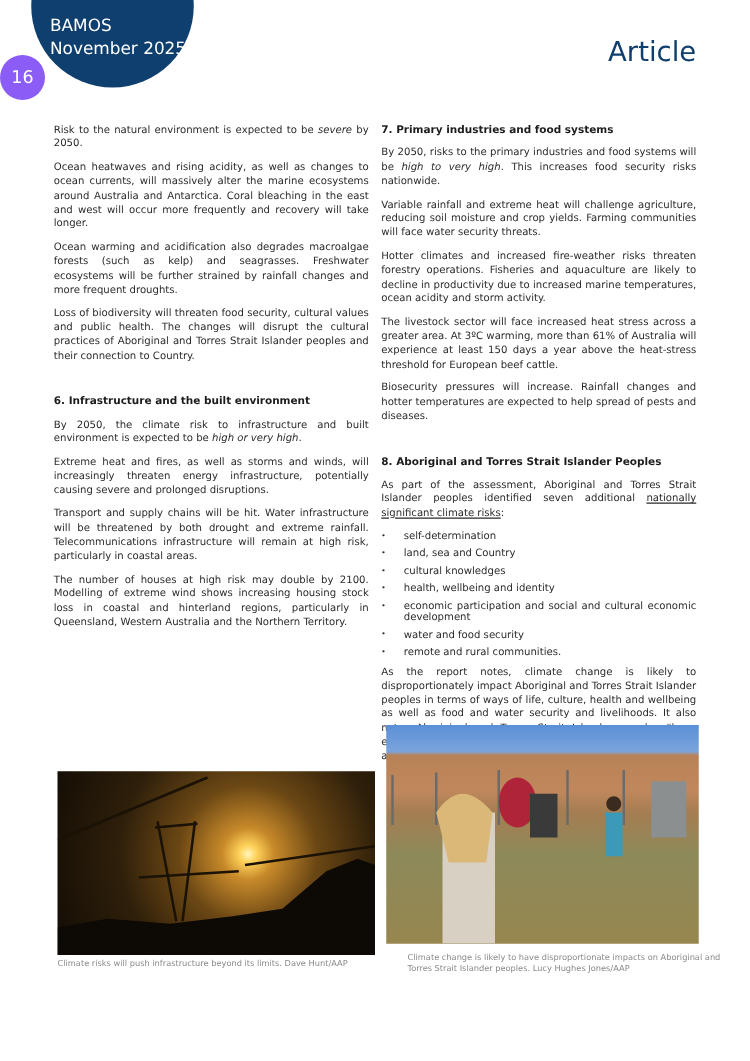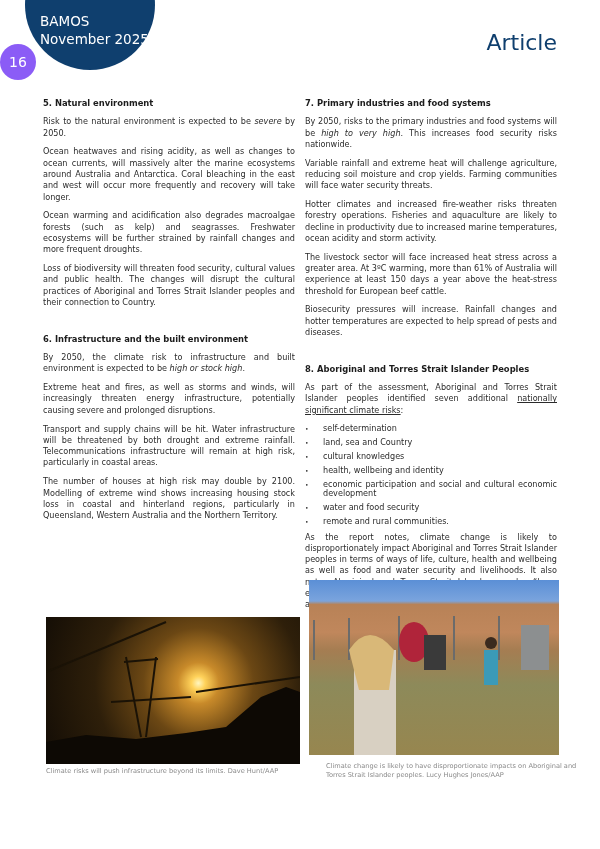--- a/index.html
+++ b/index.html
@@ -30,28 +30,27 @@
 
 <div class="big-circle"></div>
 <div class="mag">
   <div>BAMOS</div>
   <div>November 2025</div>
 </div>
 <div class="small-circle">16</div>
 <div class="article-title">Article</div>
 
 <div class="col left">
-  <h3>5. Natural environment</h3>
   <p><span>Risk to the natural environment is expected to be </span><em>severe</em><span> by 2050.</span></p>
   <p>Ocean heatwaves and rising acidity, as well as changes to ocean currents, will massively alter the marine ecosystems around Australia and Antarctica. Coral bleaching in the east and west will occur more frequently and recovery will take longer.</p>
   <p>Ocean warming and acidification also degrades macroalgae forests (such as kelp) and seagrasses. Freshwater ecosystems will be further strained by rainfall changes and more frequent droughts.</p>
   <p>Loss of biodiversity will threaten food security, cultural values and public health. The changes will disrupt the cultural practices of Aboriginal and Torres Strait Islander peoples and their connection to Country.</p>
   <div class="gap"></div>
   <h3>6. Infrastructure and the built environment</h3>
-  <p><span>By 2050, the climate risk to infrastructure and built environment is expected to be </span><em>high or stock high</em><span>.</span></p>
+  <p><span>By 2050, the climate risk to infrastructure and built environment is expected to be </span><em>high or very high</em><span>.</span></p>
   <p>Extreme heat and fires, as well as storms and winds, will increasingly threaten energy infrastructure, potentially causing severe and prolonged disruptions.</p>
   <p>Transport and supply chains will be hit. Water infrastructure will be threatened by both drought and extreme rainfall. Telecommunications infrastructure will remain at high risk, particularly in coastal areas.</p>
   <p>The number of houses at high risk may double by 2100. Modelling of extreme wind shows increasing housing stock loss in coastal and hinterland regions, particularly in Queensland, Western Australia and the Northern Territory.</p>
 </div>
 
 <div class="col right">
   <h3>7. Primary industries and food systems</h3>
   <p><span>By 2050, risks to the primary industries and food systems will be </span><em>high to very high</em><span>. This increases food security risks nationwide.</span></p>
   <p>Variable rainfall and extreme heat will challenge agriculture, reducing soil moisture and crop yields. Farming communities will face water security threats.</p>
   <p>Hotter climates and increased fire-weather risks threaten forestry operations. Fisheries and aquaculture are likely to decline in productivity due to increased marine temperatures, ocean acidity and storm activity.</p>

